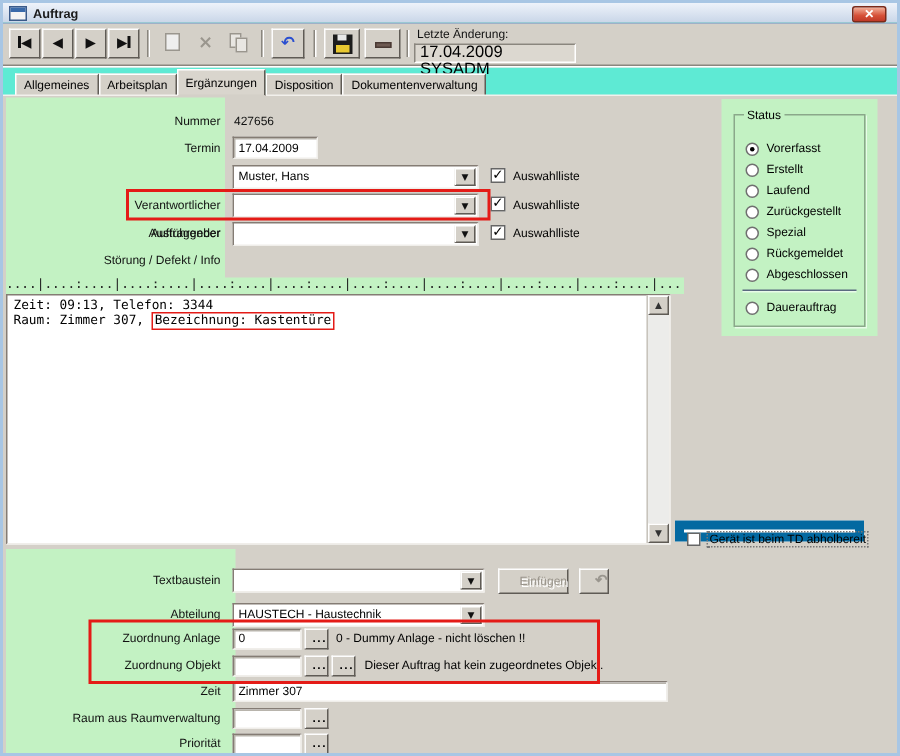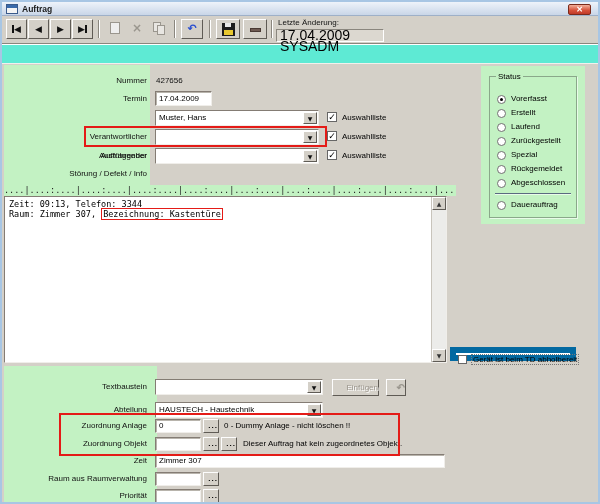--- a/index.html
+++ b/index.html
@@ -44,21 +44,21 @@
   .icon-copy i:first-child { left:0; top:0; } .icon-copy i:last-child { left:4px; top:3px; }
   .icon-undo { color:#2a4fd0; font-size:11px; font-weight:bold; }
   .icon-undo-gray { color:#9a968e; font-size:10px; font-weight:bold; }
   .icon-floppy { position:relative; display:inline-block; width:13px; height:13px; background:#1c1c1c; margin-top:3px; }
   .icon-floppy::before { content:""; position:absolute; left:3px; top:0; width:6px; height:4px; background:#e8e8e8; }
   .icon-floppy::after { content:""; position:absolute; left:2px; bottom:1px; width:9px; height:5px; background:#e8c830; }
   .icon-minus { display:inline-block; width:11px; height:4px; background:#6e5a52; border:1px solid #4a3a34; margin-top:8px; }
   .lc-label { position:absolute; font-size:8px; color:#111; }
   .lc-box {
     position:absolute; background:#dcd8d0; border:1px solid; border-color:#8a867e #fff #fff #8a867e;
-    font-size:14px; line-height:11px; padding-left:3px;
+    font-size:11px; line-height:11px; padding-left:3px;
   }
   
   .tabbar { position:absolute; left:0; top:43px; width:596px; height:19px; }
   .tab {
     position:relative; display:inline-block; height:15px; margin-top:4px; padding:0 5px;
     background:#d4d0c8; border:1px solid; border-color:#fff #5f5b55 #d4d0c8 #fff;
     font-size:8px; line-height:13px; vertical-align:bottom;
   }
   .tab.active { height:18px; margin-top:1px; line-height:17px; background:#d9d5cd; z-index:2; }
   .tabbar .tabs-wrap { position:absolute; left:8px; top:0; }
@@ -132,20 +132,23 @@
     <span class="tbtn" style="left:179px;width:22px;"><span class="icon-undo">↶</span></span>
     <span class="tsep" style="left:207px;"></span>
     <span class="tbtn" style="left:214px;width:24px;"><span class="icon-floppy"></span></span>
     <span class="tbtn" style="left:241px;width:24px;"><span class="icon-minus"></span></span>
     <span class="tsep" style="left:269px;"></span>
     <span class="lc-label" style="left:276px;top:2px;">Letzte Änderung:</span>
     <span class="lc-box" style="left:274px;top:13px;width:108px;height:13px;">17.04.2009  SYSADM</span>
   </div>
 
   <div class="tabbar">
+    <div class="tabs-wrap">
+      <span class="tab">Allgemeines</span><span class="tab">Arbeitsplan</span><span class="tab active">Ergänzungen</span><span class="tab">Disposition</span><span class="tab">Dokumentenverwaltung</span>
+    </div>
     <div class="tab-underline"></div>
   </div>
 
   <div class="content">
 
     <div class="green" style="left:2px;top:1px;width:146px;height:121px;"></div>
     <div class="green ruler" style="left:2px;top:121px;width:452px;height:11px;">....|....:....|....:....|....:....|....:....|....:....|....:....|....:....|....:....|....:....|....:....|</div>
     <div class="green" style="left:2px;top:302px;width:153px;height:136px;"></div>
     <div class="green" style="left:479px;top:2px;width:104px;height:158px;">
       <div class="groupbox" style="left:8px;top:10px;width:88px;height:142px;">

